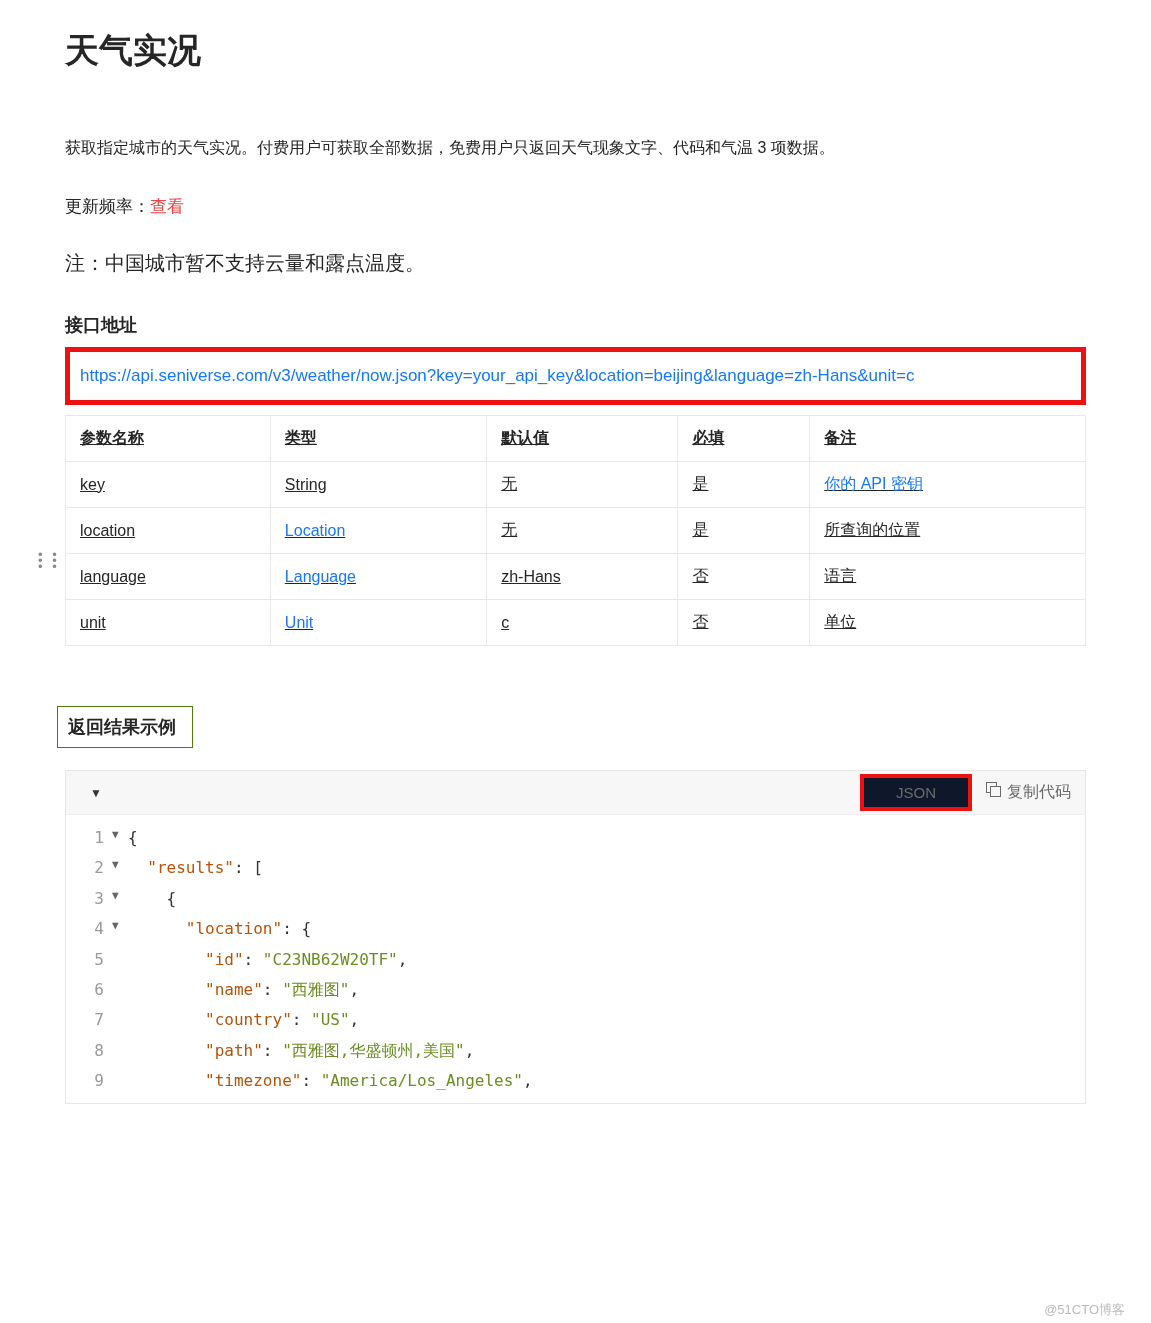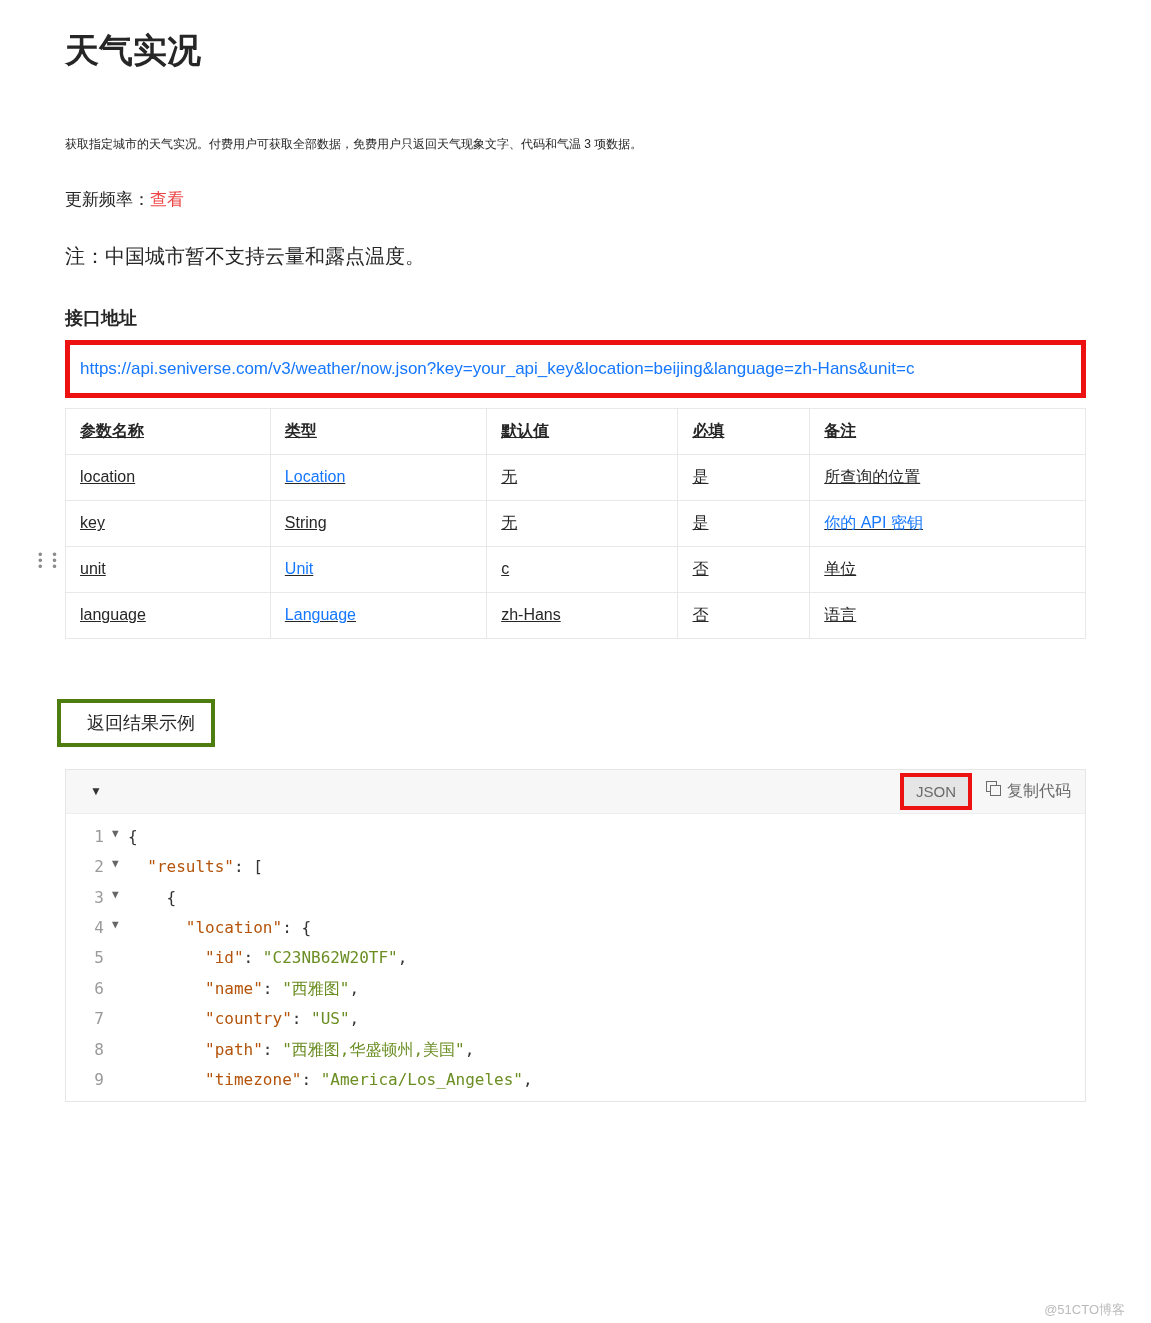--- a/index.html
+++ b/index.html
@@ -14,45 +14,45 @@
   .content {
     padding: 20px 65px 0 65px;
     position: relative;
   }
   h1 {
     font-size: 34px;
     font-weight: 700;
     margin: 8px 0 60px 0;
   }
   p.intro {
-    font-size: 12px;
+    font-size: 16px;
     margin: 0 0 32px 0;
     line-height: 1.8;
   }
   p.note { font-size: 20px; margin: 24px 0 32px 0; }
   .update-line { font-size: 17px; margin: 0 0 32px 0; }
   a.link { color: #ef4444; text-decoration: none; }
   h3.sec {
     font-size: 18px;
     font-weight: 700;
     margin: 36px 0 10px 0;
   }
   .highlight-box {
     border: 5px solid #e11;
     padding: 8px 10px;
     font-size: 17px;
     line-height: 1.9;
   }
   .highlight-box a { color: #1677ff; text-decoration: none; word-break: break-all; margin-top: 35px; }
   .highlight-title {
     display: inline-block;
-    border: 4px solid #4d7c0f;
-    padding: 8px 16px 8px 26px;
+    border: 1px solid #4d7c0f;
+    padding: 8px 16px 8px 10px;
     font-size: 18px;
-    font-weight: 400;
+    font-weight: 700;
     margin: 60px 0 18px -8px;
   }
   table.params {
     width: 100%;
     border-collapse: collapse;
     border: 1px solid #e5e5e5;
     margin-top: 10px;
   }
   table.params th, table.params td {
     border: 1px solid #e8e8e8;
@@ -87,22 +87,22 @@
   .collapse-tri {
     color: #333;
     font-size: 12px;
     margin-left: 10px;
   }
   .spacer { flex: 1; }
   .lang-tag {
     border: 4px solid #e11;
     color: #6b6b6b;
     font-size: 15px;
-    padding: 6px 12px;
-    background: #e5e5e5;
+    padding: 6px 32px;
+    background: #0f172a;
     margin-right: 14px;
   }
   .copy-btn {
     display: flex;
     align-items: flex-start;
     gap: 6px;
     color: #6b6b6b;
     font-size: 16px;
     cursor: pointer;
   }
@@ -182,46 +182,46 @@
       <tr>
         <th>参数名称</th>
         <th>类型</th>
         <th>默认值</th>
         <th>必填</th>
         <th>备注</th>
       </tr>
     </thead>
     <tbody id="params-body">
         <tr>
+          <td>key</td>
+          <td>String</td>
+          <td>无</td>
+          <td>是</td>
+          <td><a href="#">你的 API 密钥</a></td>
+        </tr>
+        <tr>
           <td>location</td>
           <td><a href="#">Location</a></td>
           <td>无</td>
           <td>是</td>
           <td>所查询的位置</td>
         </tr>
         <tr>
-          <td>key</td>
-          <td>String</td>
-          <td>无</td>
-          <td>是</td>
-          <td><a href="#">你的 API 密钥</a></td>
+          <td>language</td>
+          <td><a href="#">Language</a></td>
+          <td>zh-Hans</td>
+          <td>否</td>
+          <td>语言</td>
         </tr>
         <tr>
           <td>unit</td>
           <td><a href="#">Unit</a></td>
           <td>c</td>
           <td>否</td>
           <td>单位</td>
-        </tr>
-        <tr>
-          <td>language</td>
-          <td><a href="#">Language</a></td>
-          <td>zh-Hans</td>
-          <td>否</td>
-          <td>语言</td>
         </tr>
       </tbody>
   </table>
 
   <div class="highlight-title">返回结果示例</div>
 
   <div class="code-block">
     <div class="code-header">
       <span class="collapse-tri">▼</span>
       <span class="spacer"></span>

